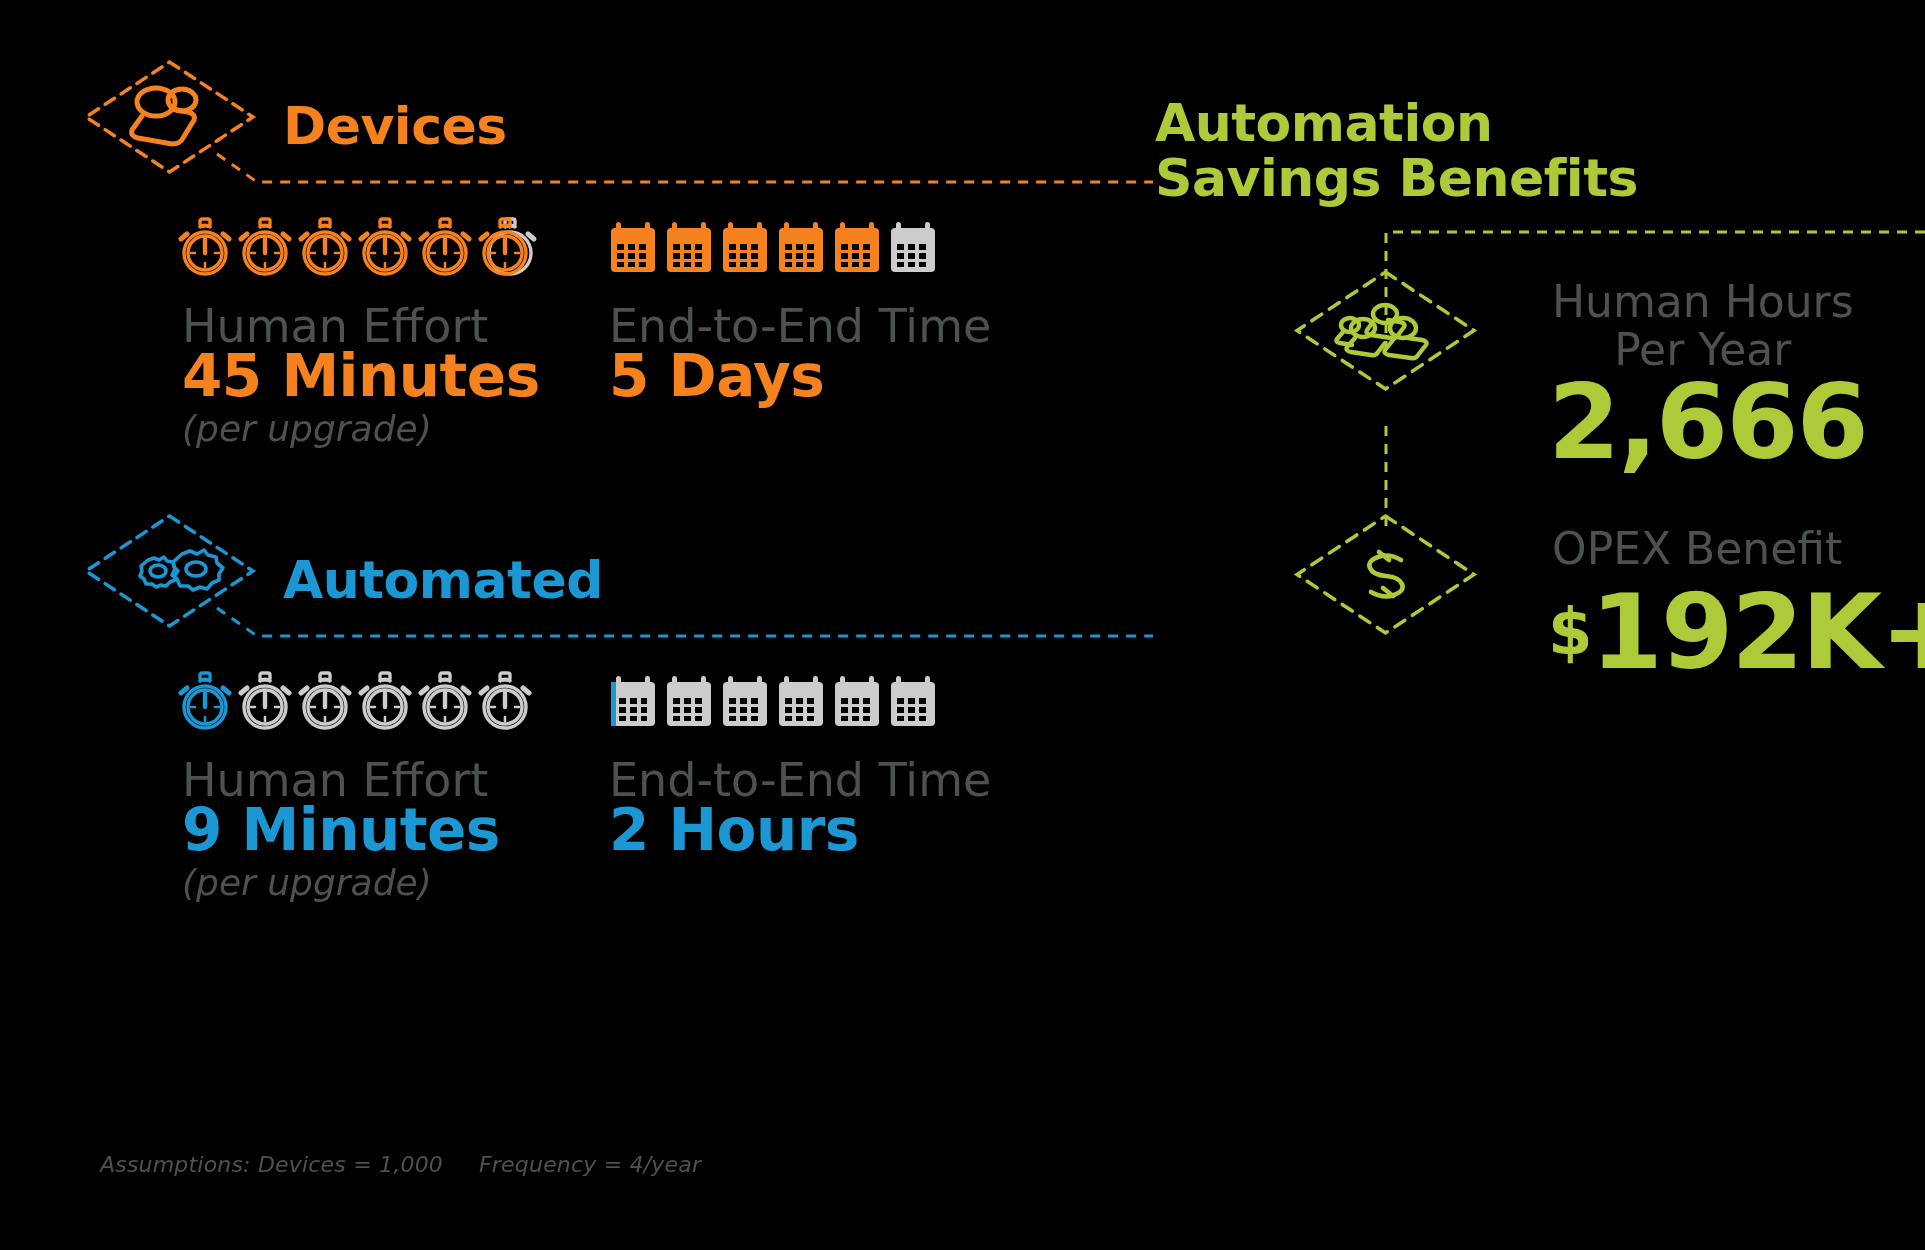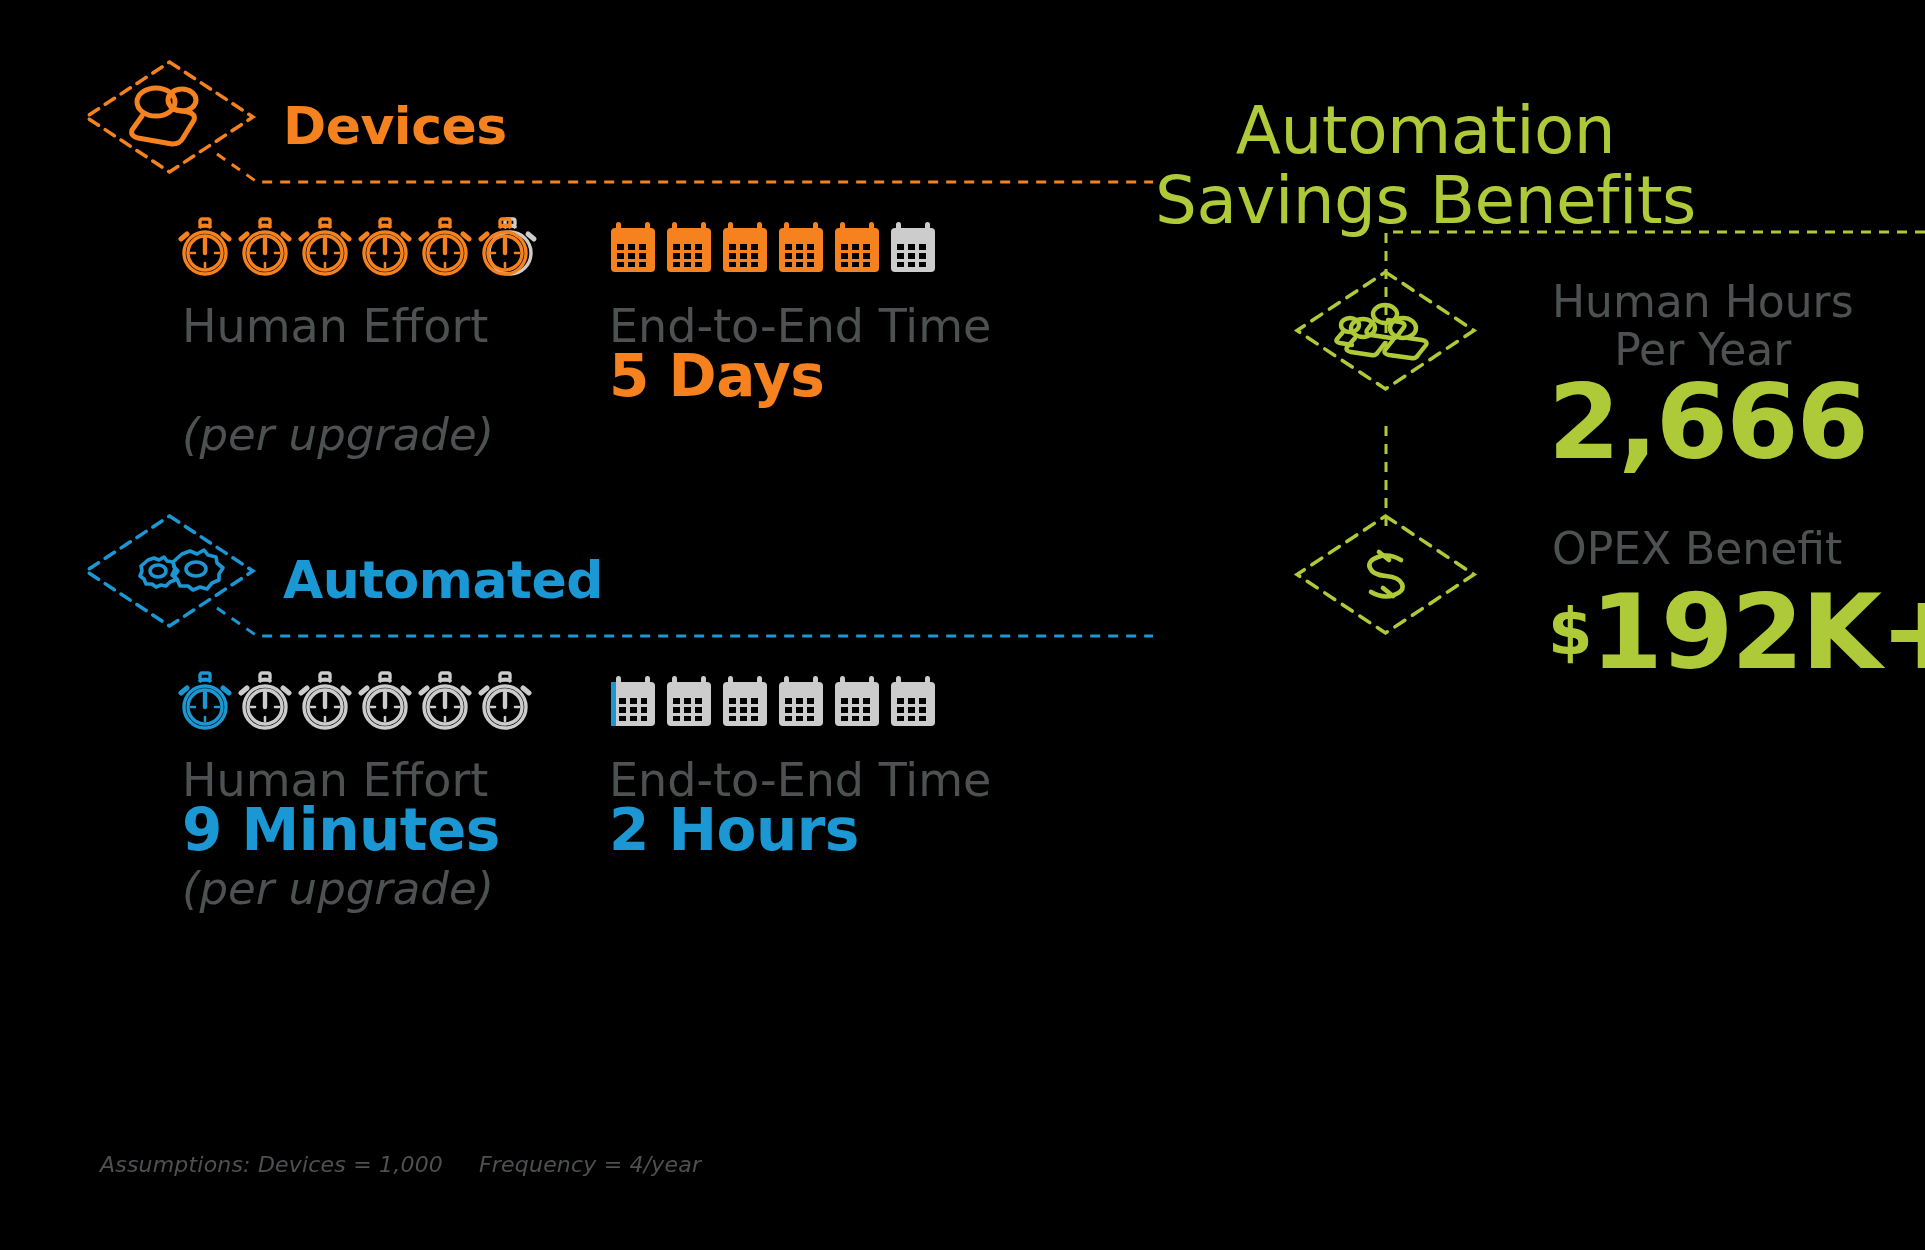--- a/index.html
+++ b/index.html
@@ -49,44 +49,44 @@
   }
   .metric-value {
     position: absolute;
     font-size: 58px;
     font-weight: bold;
     white-space: nowrap;
     letter-spacing: -0.5px;
   }
   .metric-sub {
     position: absolute;
-    font-size: 45px;
+    font-size: 36px;
     font-style: italic;
     color: #4d5152;
     white-space: nowrap;
   }
 
   
   .icon-row {
     position: absolute;
     display: flex;
     align-items: flex-end;
     gap: 6px;
   }
   .icon-row svg { display: block; }
 
   
   .panel-title {
     position: absolute;
-    font-size: 66px;
-    font-weight: normal;
+    font-size: 52px;
+    font-weight: bold;
     line-height: 1.06;
     letter-spacing: -0.5px;
     white-space: pre-line;
-    text-align: center;
+    text-align: left;
   }
   .benefit-label {
     position: absolute;
     font-size: 44px;
     color: #4d5152;
     line-height: 1.08;
     white-space: pre-line;
   }
   .benefit-value {
     position: absolute;
@@ -220,20 +220,21 @@
         <path d="M9 18 L3 23" stroke-width="5" stroke-linecap="round"></path>
       </g>
       <g stroke="#F5821F" stroke-width="2.6" stroke-linecap="round">
         <path d="M27 23 L27 27 M27 47 L27 51 M13 37 L17 37 M37 37 L41 37"></path>
       </g>
       <path d="M27 37 L27 23" stroke="#F5821F" stroke-width="4.4" stroke-linecap="round"></path>
     </svg>
   </div>
 
   <div class="metric-label" style="left:182px; top:283px;">Human Effort</div>
+  <div class="metric-value" style="left:182px; top:342px; color:#F5821F;">45 Minutes</div>
   <div class="metric-sub" style="left:182px; top:408px;">(per upgrade)</div>
 
   <div class="icon-row" style="left:609px; top:220px; gap:8px;">
     <svg width="48" height="56" viewBox="0 0 48 56">
       <rect x="7" y="2" width="5" height="12" rx="2.5" fill="#F5821F"></rect>
       <rect x="36" y="2" width="5" height="12" rx="2.5" fill="#F5821F"></rect>
       <rect x="2" y="8" width="44" height="44" rx="4" fill="#F5821F"></rect>
       <g fill="#000000">
         <rect x="8" y="24" width="7" height="6"></rect>
           <rect x="19" y="24" width="7" height="6"></rect>

